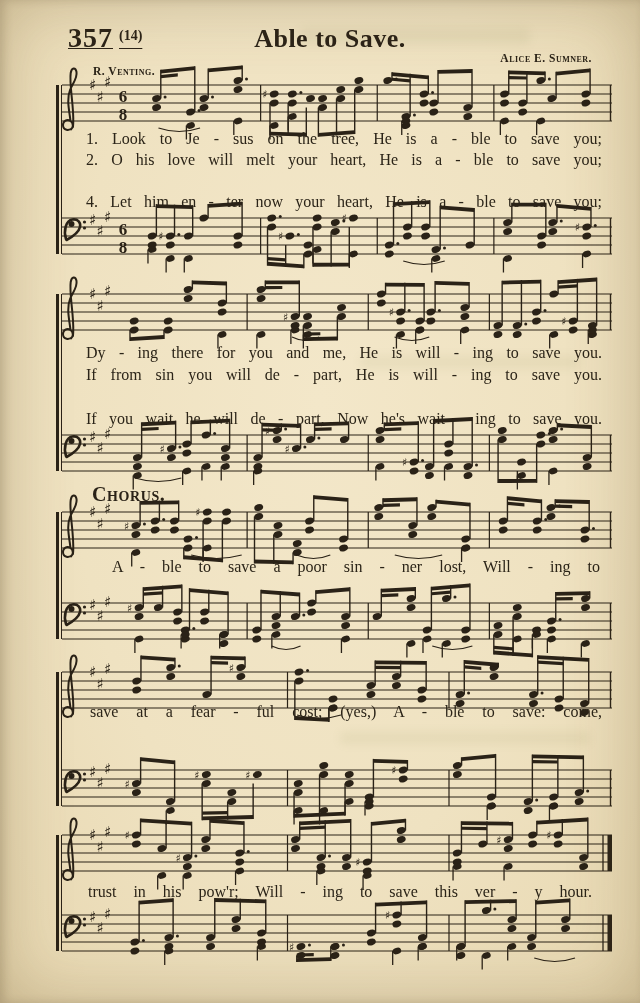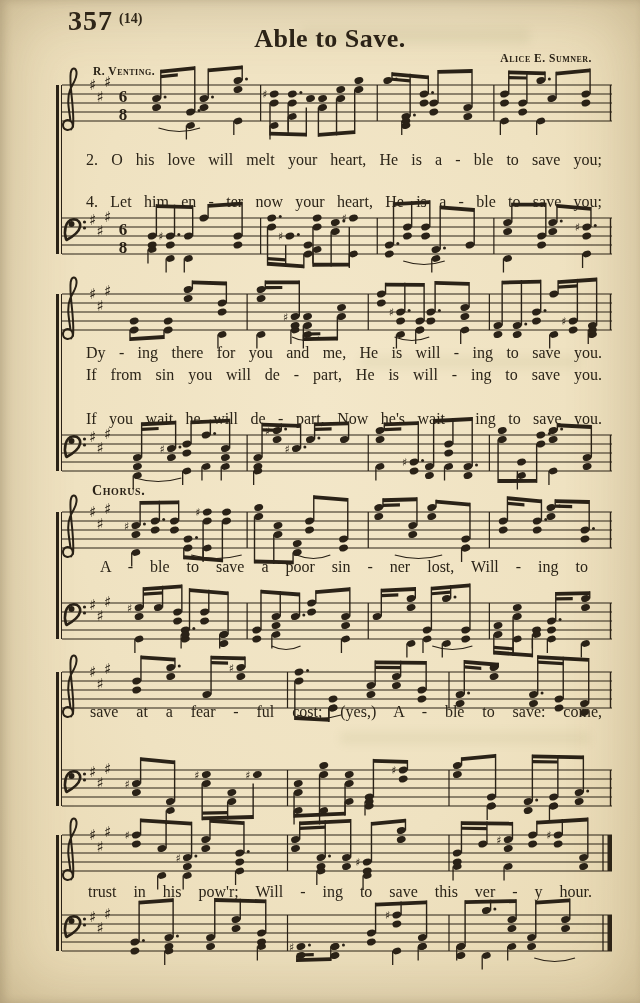--- a/index.html
+++ b/index.html
@@ -11,38 +11,38 @@
     overflow:hidden;
     font-family:"Liberation Serif","DejaVu Serif",serif;
     color:#2a2217;
   }
   .page::after{
     content:'';position:absolute;inset:0;pointer-events:none;
     box-shadow:inset 0 0 70px rgba(107,84,40,.30), inset 4px 0 10px rgba(60,45,20,.18);
   }
   .ghost{position:absolute;background:#8f9159;filter:blur(5px);opacity:.10;border-radius:4px;pointer-events:none;}
 
-  .hymn-head{position:absolute;left:68px;top:5px;white-space:nowrap;}
+  .hymn-head{position:absolute;left:68px;top:22px;white-space:nowrap;text-decoration:underline;}
   .hymn-no{font-size:28px;font-weight:bold;letter-spacing:1px;}
   .hymn-paren{font-size:14px;font-weight:bold;vertical-align:7px;margin-left:6px;}
   .title{position:absolute;left:0;right:0;top:24px;margin:0;text-align:center;
          font-size:26px;font-weight:bold;letter-spacing:.5px;padding-left:20px;}
   .credit{position:absolute;top:52px;font-size:11.5px;font-weight:bold;
           font-variant:small-caps;letter-spacing:.5px;}
   .credit.left{left:93px;margin-top:13px;}
   .credit.right{right:48px;}
 
   .sysline{position:absolute;left:56px;width:6px;
     background:linear-gradient(90deg,#2a2217 0 3px,transparent 3px 4.6px,#2a2217 4.6px 5.8px);}
   svg.staff{position:absolute;left:62px;overflow:visible;}
 
   .lyric{position:absolute;left:86px;width:516px;font-size:16px;line-height:20px;
          text-align:justify;text-align-last:justify;white-space:nowrap;
          font-family:"Liberation Serif","DejaVu Serif",serif;color:#2b2418;}
-  .chorus-label{position:absolute;left:92px;top:483px;font-size:14px;font-weight:bold;
+  .chorus-label{position:absolute;left:92px;top:483px;font-size:20px;font-weight:bold;
                 font-variant:small-caps;letter-spacing:.6px;}
   .copyright{position:absolute;left:84px;top:960px;font-size:12.5px;font-weight:600;color:#332a1c;}
 </style>
 </head>
 <body>
 
 <div class="page">
 
   <div class="ghost" style="left:300px;top:28px;width:230px;height:16px;"></div>
   <div class="ghost" style="left:360px;top:356px;width:220px;height:12px;"></div>
@@ -162,20 +162,21 @@
       <line x1="474.6631030358374" y1="58" x2="474.6631030358374" y2="72" stroke="#2a2217" stroke-width="1.3"></line>
       <polygon points="446.7506030358374,7.571009011473507 483.0631030358374,8.464080777717754 483.0631030358374,12.264080777717755 446.7506030358374,11.371009011473507" fill="#2a2217"></polygon>
       <polygon points="446.7506030358374,12.971009011473507 464.9068530358374,13.41754489459563 464.9068530358374,16.617544894595632 446.7506030358374,16.171009011473508" fill="#2a2217"></polygon>
       <ellipse cx="489.89052437152714" cy="35.5" rx="4.5" ry="3.3" fill="#2a2217" transform="rotate(-18 489.89052437152714 35.5)"></ellipse>
       <line x1="494.0905243715271" y1="35.5" x2="494.0905243715271" y2="8.636485560331494" stroke="#2a2217" stroke-width="1.4"></line>
       <ellipse cx="523.8905243715271" cy="31" rx="4.5" ry="3.3" fill="#2a2217" transform="rotate(-18 523.8905243715271 31)"></ellipse>
       <ellipse cx="523.8905243715271" cy="40" rx="4.5" ry="3.3" fill="#2a2217" transform="rotate(-18 523.8905243715271 40)"></ellipse>
       <line x1="528.0905243715272" y1="31" x2="528.0905243715272" y2="5.383806032594293" stroke="#2a2217" stroke-width="1.4"></line>
       <polygon points="494.0905243715271,8.636485560331494 528.0905243715272,5.383806032594293 528.0905243715272,9.183806032594294 494.0905243715271,12.436485560331494" fill="#2a2217"></polygon>
     </svg>
+  <div class="lyric" style="top:129px;">1. Look to Je - sus on the tree, He is a - ble to save you;</div>
   <div class="lyric" style="top:150px;">2. O his love will melt your heart, He is a - ble to save you;</div>
   <div class="lyric" style="top:192px;">4. Let him en - ter now your heart, He is a - ble to save you;</div>
   <svg class="staff" style="top:196px;" width="550" height="76" viewBox="0 0 550 76">
       <line x1="0" y1="22" x2="550" y2="22" stroke="#2a2217" stroke-width="1.1"></line>
       <line x1="0" y1="31" x2="550" y2="31" stroke="#2a2217" stroke-width="1.1"></line>
       <line x1="0" y1="40" x2="550" y2="40" stroke="#2a2217" stroke-width="1.1"></line>
       <line x1="0" y1="49" x2="550" y2="49" stroke="#2a2217" stroke-width="1.1"></line>
       <line x1="0" y1="58" x2="550" y2="58" stroke="#2a2217" stroke-width="1.1"></line>
       <path d="M4,43 C1.5,35 3.5,24.5 10.5,23.5 C16,22.8 19,26.5 18,31 C17,35.5 11,40.5 4.5,44" fill="none" stroke="#2a2217" stroke-width="2.6" stroke-linecap="round"></path>
       <circle cx="9.5" cy="28" r="3" fill="#2a2217"></circle>
@@ -610,21 +611,21 @@
       <ellipse cx="488.98982406407595" cy="26.5" rx="4.5" ry="3.3" fill="#2a2217" transform="rotate(-18 488.98982406407595 26.5)"></ellipse>
       <line x1="493.18982406407594" y1="17.5" x2="493.18982406407594" y2="9.202067692298442" stroke="#2a2217" stroke-width="1.4"></line>
       <circle cx="497.48982406407595" cy="16" r="1.5" fill="#2a2217"></circle>
       <ellipse cx="522.989824064076" cy="40" rx="4.5" ry="3.3" fill="#2a2217" transform="rotate(-18 522.989824064076 40)"></ellipse>
       <ellipse cx="522.989824064076" cy="49" rx="4.5" ry="3.3" fill="#2a2217" transform="rotate(-18 522.989824064076 49)"></ellipse>
       <line x1="527.189824064076" y1="40" x2="527.189824064076" y2="10.118853590451181" stroke="#2a2217" stroke-width="1.4"></line>
       <circle cx="531.489824064076" cy="38.5" r="1.5" fill="#2a2217"></circle>
       <polygon points="493.18982406407594,9.202067692298442 527.189824064076,10.118853590451181 527.189824064076,13.918853590451182 493.18982406407594,13.002067692298443" fill="#2a2217"></polygon>
       <polygon points="493.18982406407594,14.602067692298442 510.189824064076,15.060460641374812 510.189824064076,18.260460641374813 493.18982406407594,17.802067692298444" fill="#2a2217"></polygon>
     </svg>
-  <div class="lyric" style="top:557px;left:100px;width:488px;">A - ble to save a poor sin - ner lost, Will - ing to</div>
+  <div class="lyric" style="top:557px;left:112px;width:488px;">A - ble to save a poor sin - ner lost, Will - ing to</div>
   <svg class="staff" style="top:581px;" width="550" height="76" viewBox="0 0 550 76">
       <line x1="0" y1="22" x2="550" y2="22" stroke="#2a2217" stroke-width="1.1"></line>
       <line x1="0" y1="31" x2="550" y2="31" stroke="#2a2217" stroke-width="1.1"></line>
       <line x1="0" y1="40" x2="550" y2="40" stroke="#2a2217" stroke-width="1.1"></line>
       <line x1="0" y1="49" x2="550" y2="49" stroke="#2a2217" stroke-width="1.1"></line>
       <line x1="0" y1="58" x2="550" y2="58" stroke="#2a2217" stroke-width="1.1"></line>
       <path d="M4,43 C1.5,35 3.5,24.5 10.5,23.5 C16,22.8 19,26.5 18,31 C17,35.5 11,40.5 4.5,44" fill="none" stroke="#2a2217" stroke-width="2.6" stroke-linecap="round"></path>
       <circle cx="9.5" cy="28" r="3" fill="#2a2217"></circle>
       <circle cx="22.5" cy="26" r="1.6" fill="#2a2217"></circle>
       <circle cx="22.5" cy="32" r="1.6" fill="#2a2217"></circle>

